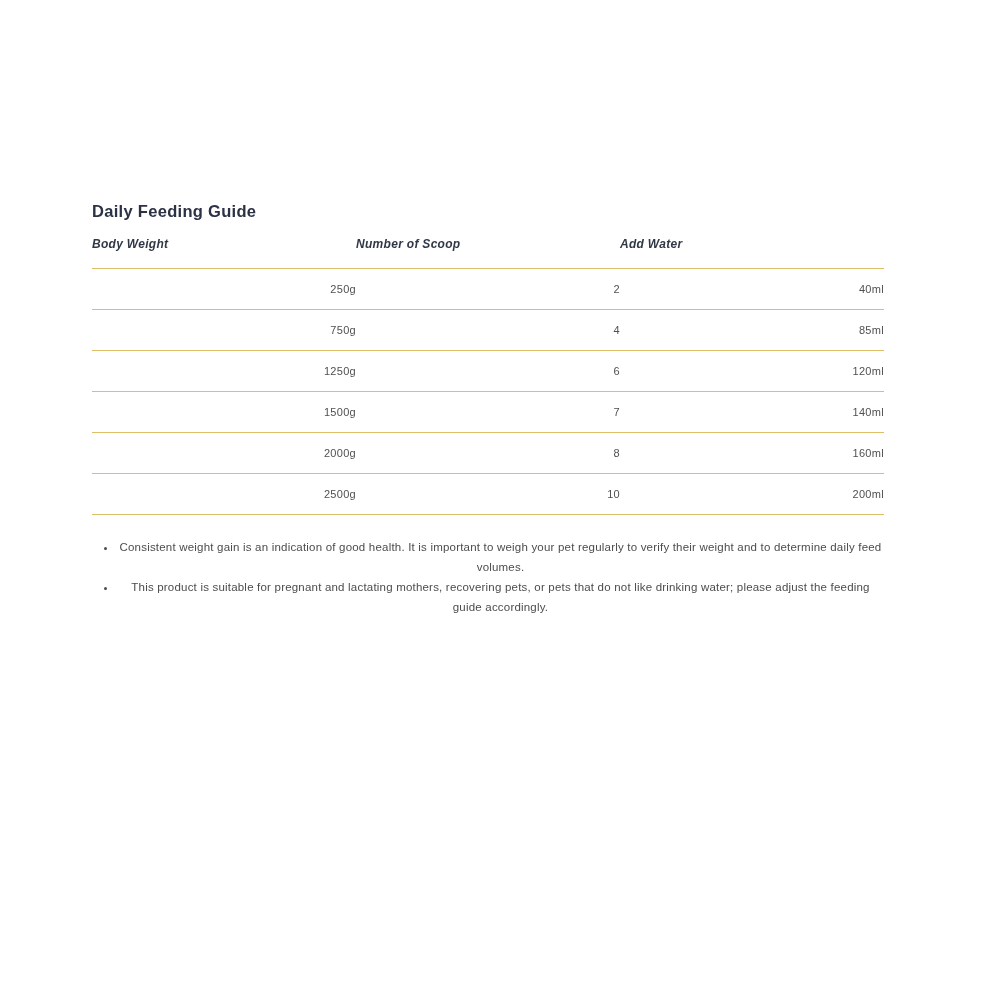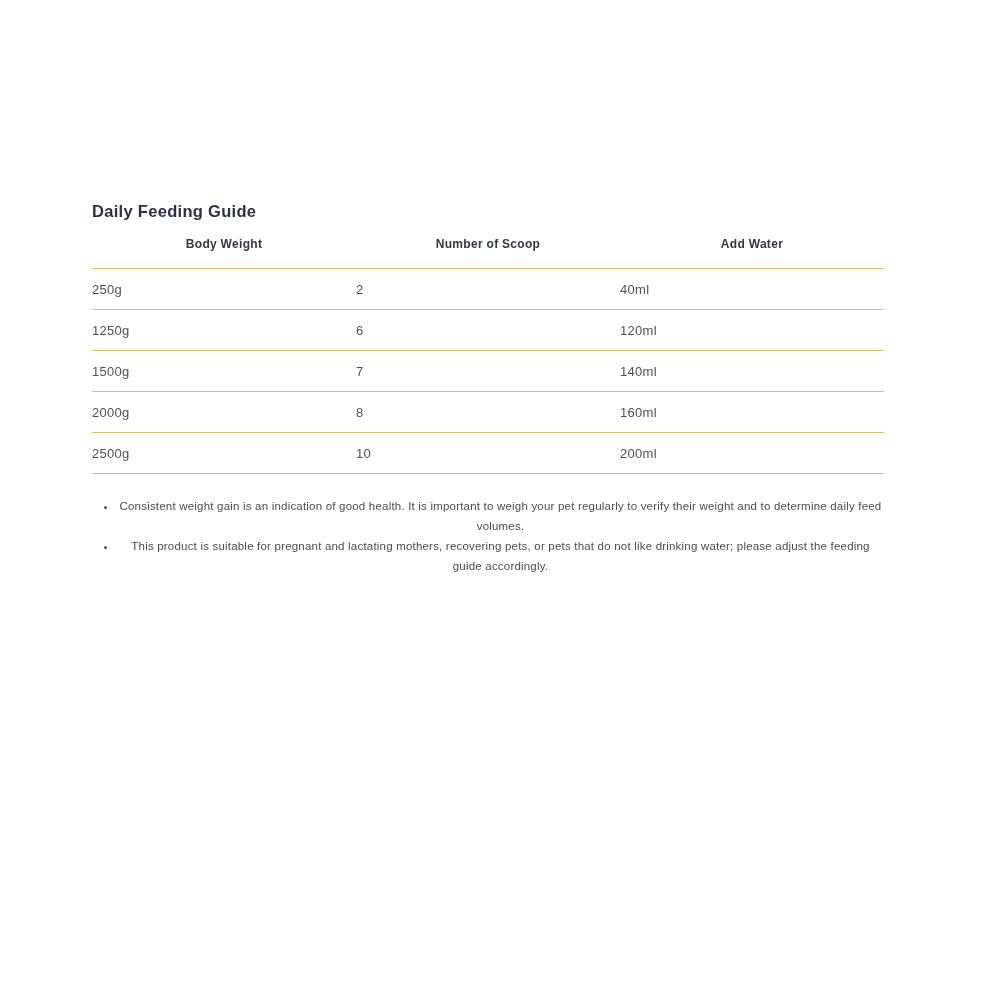--- a/index.html
+++ b/index.html
@@ -33,31 +33,32 @@
     width: 792px;
     border-collapse: collapse;
     table-layout: fixed;
     margin-top: 17px;
   }
   table.feeding-table th {
     font-size: 12px;
     font-weight: bold;
     letter-spacing: 0.3px;
     color: #313845;
-    text-align: center;
+    text-align: left;
     vertical-align: top;
     padding: 0 0 17px 0;
     border-bottom: 1.5px solid #dcbf68;
+    font-style: italic;
   }
   table.feeding-table td {
     height: 40px;
-    font-size: 13px;
+    font-size: 11px;
     letter-spacing: 0.3px;
     color: #505050;
-    text-align: left;
+    text-align: right;
     vertical-align: middle;
     padding: 0;
     border-bottom: 1.5px solid #dcbf68;
   }
   .scoop-note {
     margin-top: 16px;
     font-size: 12px;
     letter-spacing: 0.2px;
     color: #4a4a4a;
     line-height: 14px;
@@ -93,20 +94,25 @@
           <th>Add Water</th>
         </tr>
       </thead>
       <tbody>
         <tr>
           <td>250g</td>
           <td>2</td>
           <td>40ml</td>
         </tr>
         <tr>
+          <td>750g</td>
+          <td>4</td>
+          <td>85ml</td>
+        </tr>
+        <tr>
           <td>1250g</td>
           <td>6</td>
           <td>120ml</td>
         </tr>
         <tr>
           <td>1500g</td>
           <td>7</td>
           <td>140ml</td>
         </tr>
         <tr>

